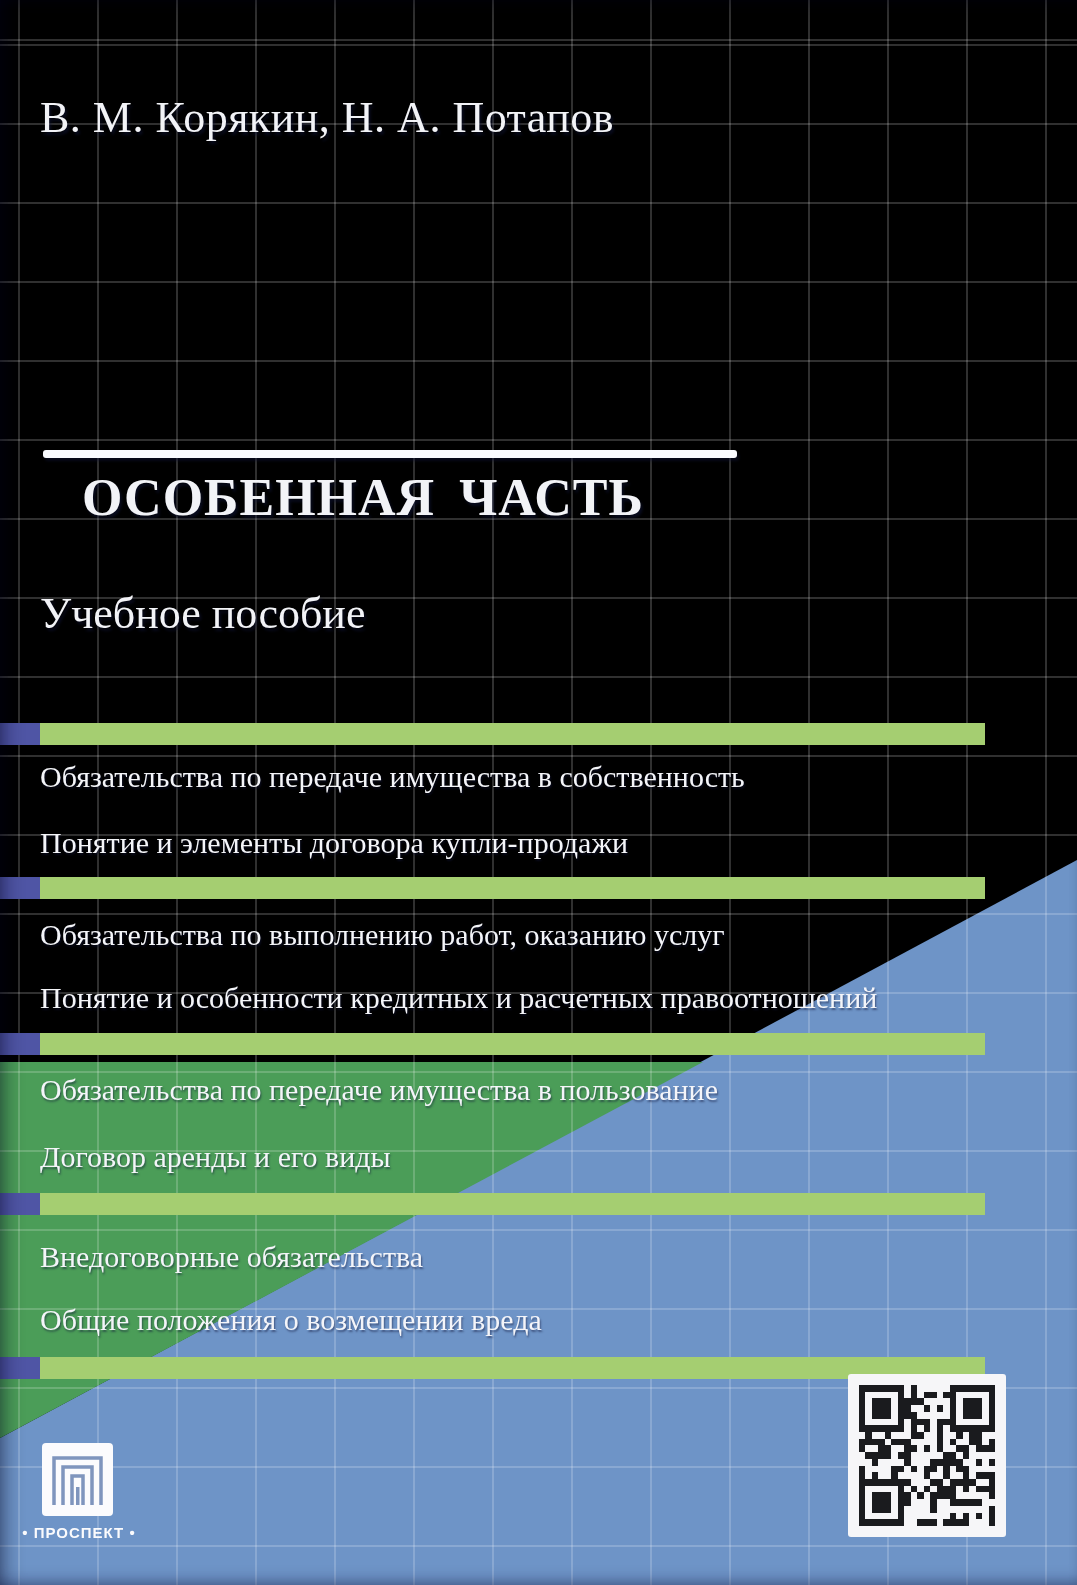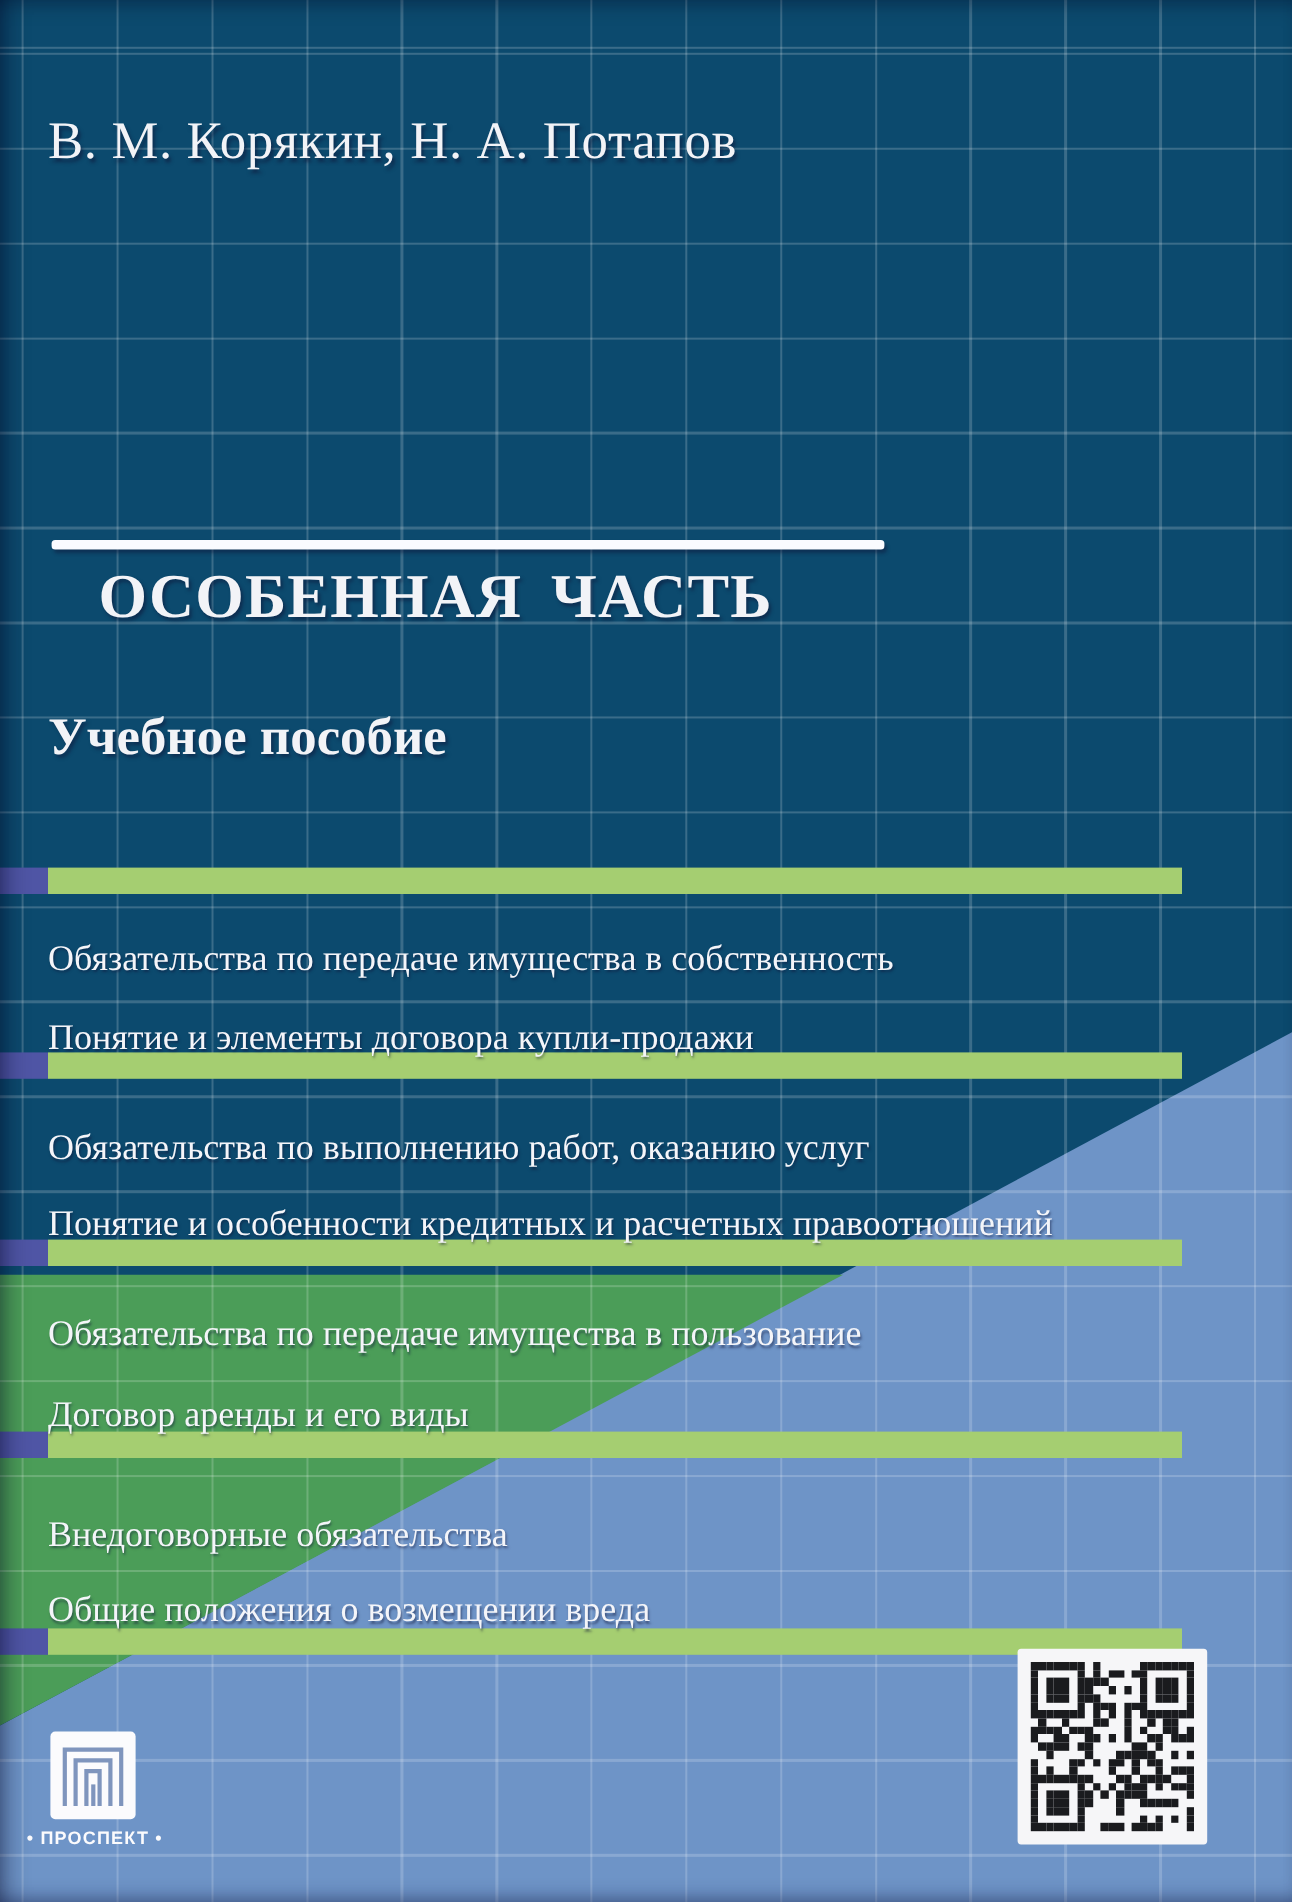--- a/index.html
+++ b/index.html
@@ -1,19 +1,19 @@
 <!DOCTYPE html>
 <html><head>
 <meta charset="utf-8">
 <style>
   html,body{margin:0;padding:0;background:#222;}
   .cover{
     position:relative;
     width:1077px;height:1585px;
-    background:#0c4a6e;
+    background:#000000;
     overflow:hidden;
     font-family:"Liberation Serif","DejaVu Serif",serif;
   }
   
   .tri{
     position:absolute;inset:0;
     background:#6e94c7;
     clip-path:polygon(0 1438px,100% 860px,100% 100%,0 100%);
   }
   
@@ -58,38 +58,36 @@
   .subtitle{
     left:42px;top:468px;
     font-size:52px;font-weight:700;letter-spacing:1px;word-spacing:10px;
     text-shadow:2px 3px 3px rgba(15,20,55,.55);
     margin-left:40px;
   }
   .edition{
     left:40px;top:588px;
     font-size:44px;
     text-shadow:2px 3px 3px rgba(15,20,55,.5);
-    font-weight:bold;
   }
   .bar{
     position:absolute;left:40px;width:945px;height:22px;
     background:#a5ce71;
   }
   .bar-notch{
     position:absolute;left:0;width:40px;height:22px;
     background:#4f55a5;
   }
   .b1{top:723px}.b2{top:877px}.b3{top:1033px}.b4{top:1193px}.b5{top:1357px}
   .topic{
     position:absolute;left:40px;width:1000px;
     font-size:30px;
     color:#f4f5f9;
     text-shadow:1px 2px 2px rgba(15,20,55,.5);
     white-space:nowrap;
-    margin-top:22px;
   }
   .t1{top:760px}.t2{top:826px}.t3{top:918px}.t4{top:981px}
   .t5{top:1073px}.t6{top:1140px}.t7{top:1240px}.t8{top:1303px}
   
   .logo-box{
     position:absolute;left:42px;top:1443px;width:71px;height:73px;
     background:#fbfbfd;border-radius:4px;
     display:flex;align-items:flex-end;justify-content:center;
   }
   .logo-label{

